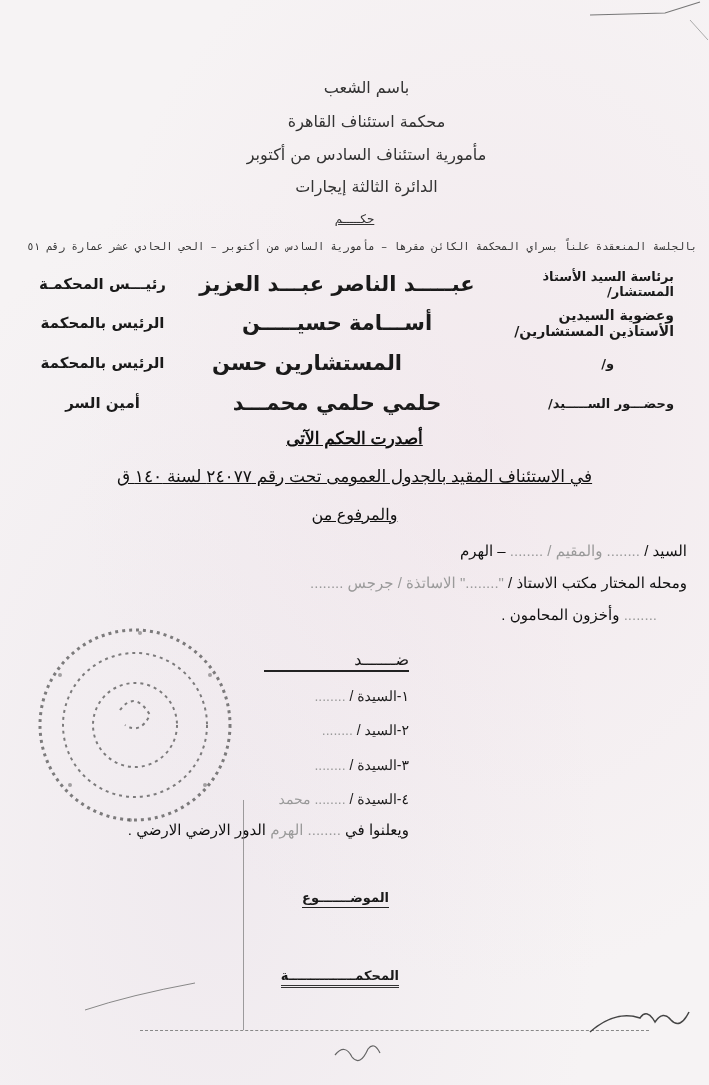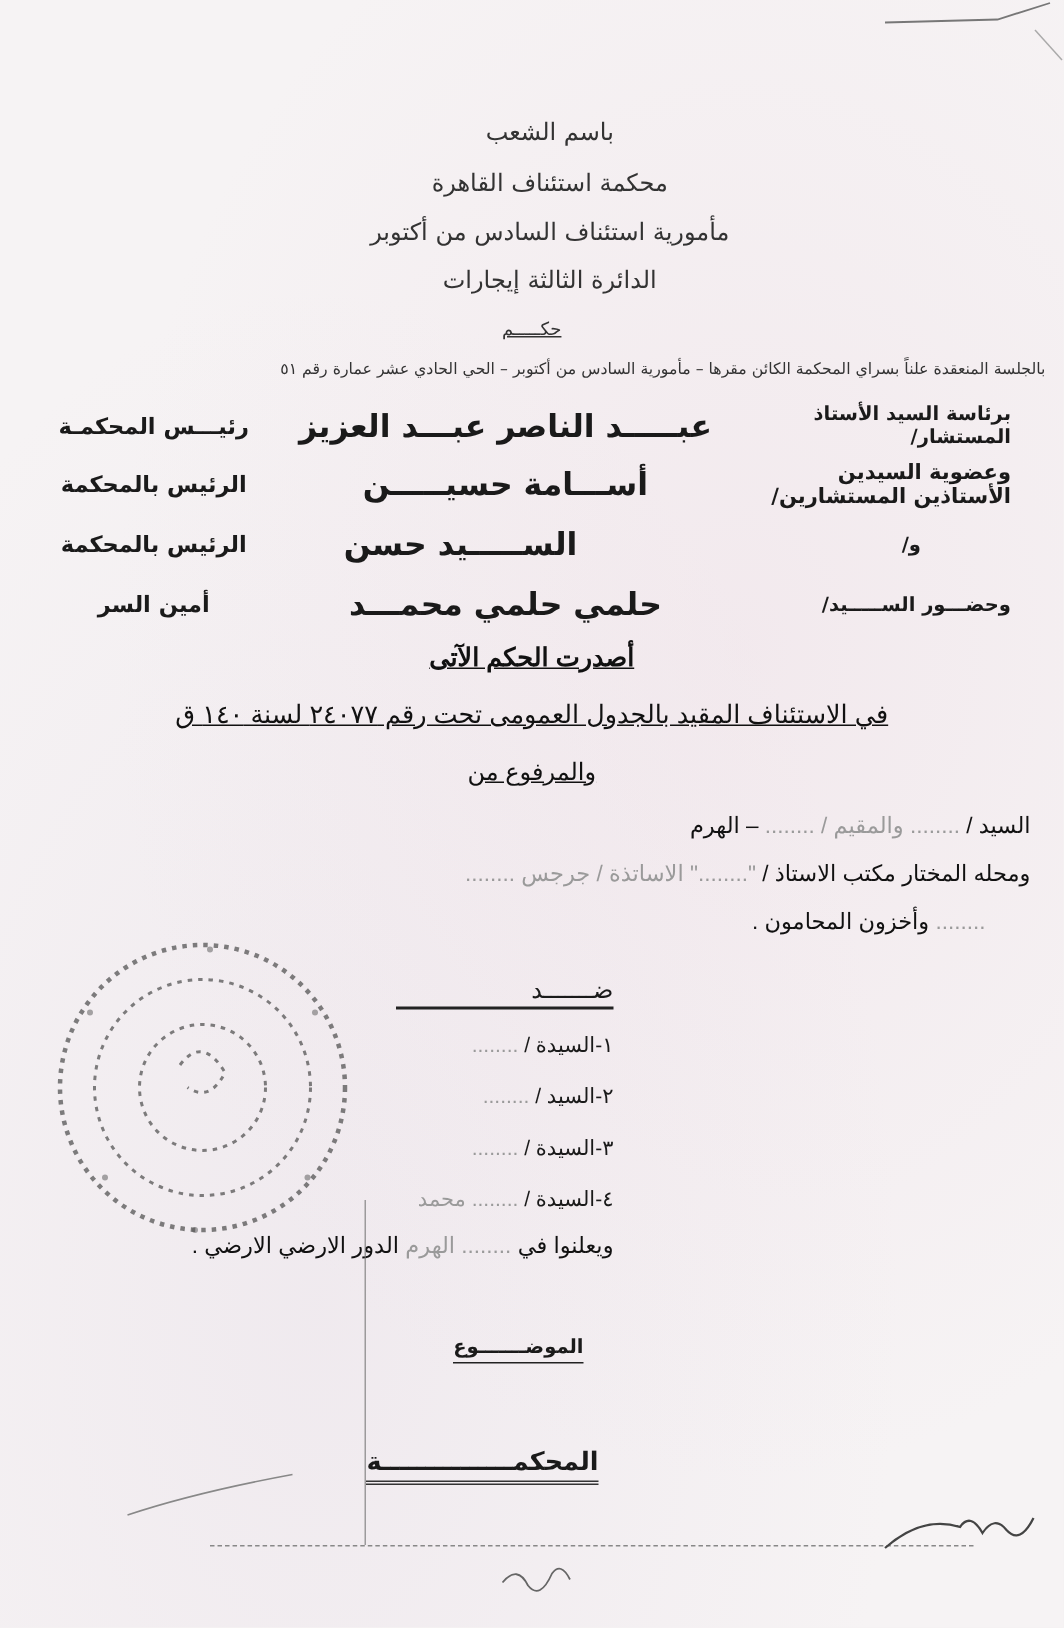--- a/index.html
+++ b/index.html
@@ -15,37 +15,37 @@
       radial-gradient(ellipse at 70% 40%, rgba(235,215,225,0.35), transparent 60%),
       radial-gradient(ellipse at 30% 80%, rgba(230,220,230,0.4), transparent 55%),
       #f6f3f4;
   }
   .rtl { direction: rtl; }
   .abs { position: absolute; }
   .center { left: 0; right: 0; text-align: center; }
 
   .hdr { font-family: "DejaVu Sans", sans-serif; font-size: 16px; color: #333; padding-left: 24px; }
   .ruling-title { font-size: 12px; text-decoration: underline; color: #333; }
-  .session-line { right: 12px; left: 12px; font-size: 10.5px; color: #333; text-align: right; }
+  .session-line { right: 12px; left: 12px; font-size: 10.5px; color: #333; text-align: right; font-family: Liberation Mono, monospace; }
 
   .panel-row { left: 35px; right: 35px; height: 24px; display: flex; flex-direction: row; align-items: center; }
   .panel-role-label { width: 170px; font-size: 13px; font-weight: bold; text-align: right; }
   .panel-role-label.small { font-size: 14px; }
   .panel-name { flex: 1; font-size: 21px; font-weight: bold; text-align: center; }
   .panel-title { width: 135px; font-size: 15px; font-weight: bold; text-align: center; }
 
   .body-text { font-family: "Liberation Sans", sans-serif; font-size: 15px; color: #111; }
   .u { text-decoration: underline; }
 
   .para { right: 22px; left: 20px; text-align: right; line-height: 32px; }
   .faded { color: #9a9a9a; letter-spacing: 2px; }
 
   .defendant { right: 300px; font-family: "Liberation Sans", sans-serif; font-size: 14px; text-align: right; }
 
-  .section-heading { font-family: "DejaVu Sans", sans-serif; font-size: 17px; font-weight: bold; border-bottom: 2px solid #222; padding-bottom: 2px; }
+  .section-heading { font-family: "DejaVu Sans", sans-serif; font-size: 13px; font-weight: bold; border-bottom: 2px solid #222; padding-bottom: 2px; }
 
   .vline { position: absolute; left: 243px; top: 800px; width: 1px; height: 230px; background: #777; opacity: 0.7; }
   .hline { position: absolute; left: 140px; right: 60px; top: 1030px; height: 1px; border-top: 1px dashed #888; }
 
   .stamp { position: absolute; left: 30px; top: 615px; width: 220px; height: 220px; }
   .signature { position: absolute; }
 </style>
 </head>
 <body>
 
@@ -66,21 +66,21 @@
     <div class="panel-name">عبـــــد الناصر عبـــد العزيز</div>
     <div class="panel-title">رئيـــس المحكمـة</div>
   </div>
   <div class="abs panel-row rtl" style="top:311px;">
     <div class="panel-role-label small">وعضوية السيدين الأستاذين المستشارين/</div>
     <div class="panel-name">أســـامة حسيـــــن</div>
     <div class="panel-title">الرئيس بالمحكمة</div>
   </div>
   <div class="abs panel-row rtl" style="top:351px;">
     <div class="panel-role-label" style="padding-right:60px;">و/</div>
-    <div class="panel-name">الســـــيد حسن</div>
+    <div class="panel-name">المستشارين حسن</div>
     <div class="panel-title">الرئيس بالمحكمة</div>
   </div>
   <div class="abs panel-row rtl" style="top:391px;">
     <div class="panel-role-label">وحضـــور الســـــيد/</div>
     <div class="panel-name">حلمي حلمي محمـــد</div>
     <div class="panel-title">أمين السر</div>
   </div>
 
   <div class="abs center rtl body-text" style="top:428px; font-size:17px;font-weight:bold;">
     <span class="u">أصدرت الحكم الآتى</span>

